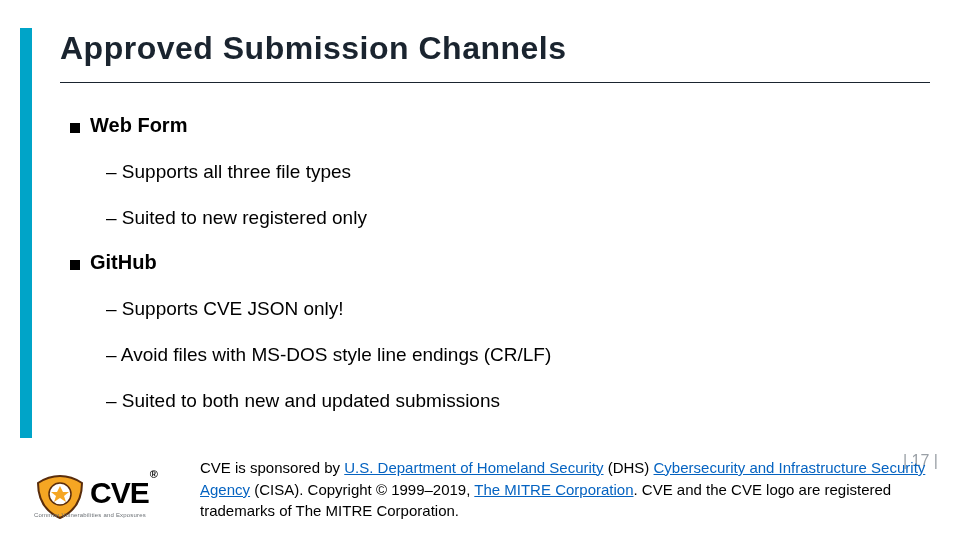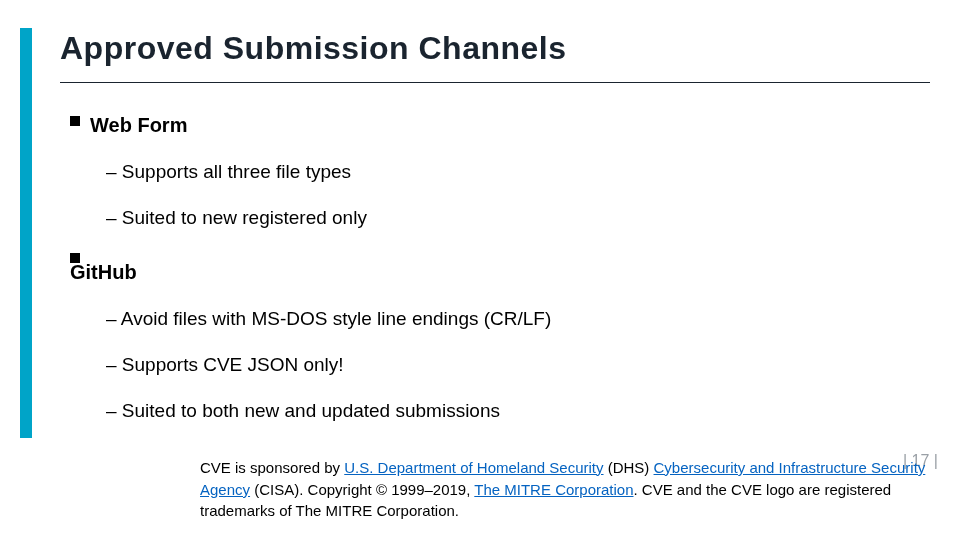--- a/index.html
+++ b/index.html
@@ -3,25 +3,25 @@
 <meta charset="utf-8">
 <style>
   * { margin: 0; padding: 0; box-sizing: border-box; }
   html, body { width: 960px; height: 540px; font-family: Arial, Helvetica, sans-serif; background: #fff; overflow: hidden; }
   .slide { position: relative; width: 960px; height: 540px; }
   .accent-bar { position: absolute; left: 20px; top: 28px; width: 12px; height: 410px; background: #00a4c8; }
   .title-area { position: absolute; left: 60px; top: 30px; width: 860px; }
   .title-area h1 { font-size: 32px; font-weight: 700; color: #1a242f; letter-spacing: 0.5px; }
   .title-rule { position: absolute; left: 60px; top: 82px; width: 870px; height: 0; border-top: 1px solid #1a242f; }
   .body { position: absolute; left: 70px; top: 108px; width: 840px; color: #000; }
-  .l1 { display: flex; align-items: flex-start; font-size: 20px; font-weight: 700; margin-top: 6px; margin-bottom: 2px; }
+  .l1 { display: flex; align-items: center; font-size: 20px; font-weight: 700; margin-top: 6px; margin-bottom: 2px; }
   .l1 .bullet { width: 10px; height: 10px; background: #000; display: inline-block; margin-right: 10px; position: relative; top: 2px; }
   .l2 { font-size: 19px; font-weight: 400; margin-left: 36px; margin-top: 24px; }
   .l2::before { content: "– "; }
-  .section2 { margin-top: 22px; flex-direction: column; }
+  .section2 { margin-top: 22px; }
   .pagenum { position: absolute; right: 22px; bottom: 70px; font-size: 16px; color: #9aa0a6; }
   .foottext { position: absolute; left: 200px; bottom: 18px; width: 730px; font-size: 15px; line-height: 1.45; color: #000; }
   .foottext a { color: #0563c1; text-decoration: underline; }
   .logo { position: absolute; left: 34px; bottom: 16px; width: 140px; height: 52px; }
   .logo .shield { position: absolute; left: 0; top: 2px; }
   .logo .cvetext { position: absolute; left: 56px; top: 4px; font-size: 30px; font-weight: 700; color: #000; letter-spacing: -1px; }
   .logo .cvetext sup { font-size: 11px; position: relative; top: -14px; left: 1px; }
   .logo .tagline { position: absolute; left: 0; top: 40px; font-size: 6px; color: #6b7075; letter-spacing: 0.2px; width: 150px; }
 </style>
 </head>
@@ -40,24 +40,35 @@
       <span class="bullet"></span>
       <span>Web Form</span>
     </div>
     <div class="l2">Supports all three file types</div>
     <div class="l2">Suited to new registered only</div>
 
     <div class="l1 section2">
       <span class="bullet"></span>
       <span>GitHub</span>
     </div>
+    <div class="l2">Supports CVE JSON only!</div>
     <div class="l2">Avoid files with MS-DOS style line endings (CR/LF)</div>
-    <div class="l2">Supports CVE JSON only!</div>
     <div class="l2">Suited to both new and updated submissions</div>
   </div>
 
   <div class="pagenum">| 17 |</div>
 
+  <div class="logo">
+    <svg class="shield" width="52" height="46" viewBox="0 0 52 46">
+      <path d="M26 2 C18 2 10 5 4 9 C4 22 8 36 26 44 C44 36 48 22 48 9 C42 5 34 2 26 2 Z" fill="#f5a623" stroke="#5a2d0c" stroke-width="2"></path>
+      <circle cx="26" cy="20" r="11" fill="#fff" stroke="#5a2d0c" stroke-width="1.5"></circle>
+      <path d="M26 12 L29 18 L35 18 L30 22 L32 28 L26 24 L20 28 L22 22 L17 18 L23 18 Z" fill="#f5a623"></path>
+    </svg>
+    <div class="cvetext">
+      <span>CVE</span><sup>®</sup>
+    </div>
+    <div class="tagline">Common Vulnerabilities and Exposures</div>
+  </div>
 
   <div class="foottext">
     <span>CVE is sponsored by </span><a href="#">U.S. Department of Homeland Security</a><span> (DHS) </span><a href="#">Cybersecurity and Infrastructure Security Agency</a><span> (CISA). Copyright © 1999–2019, </span><a href="#">The MITRE Corporation</a><span>. CVE and the CVE logo are registered trademarks of The MITRE Corporation.</span>
   </div>
 </div>
 
 </body></html>

